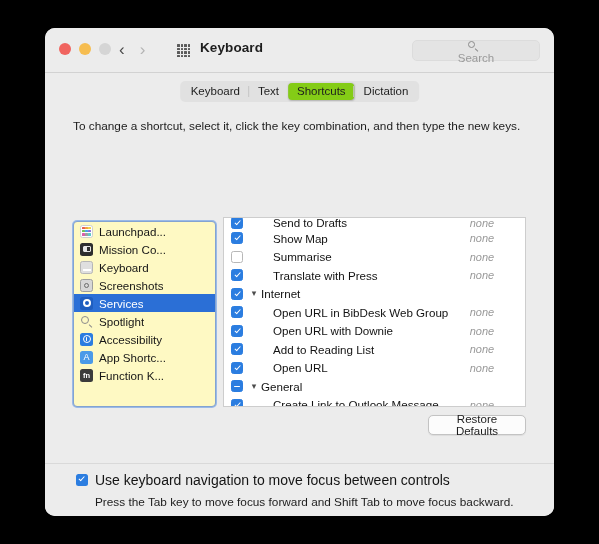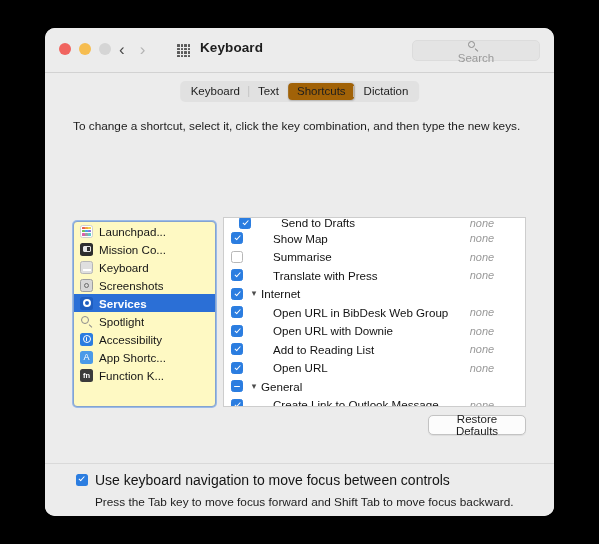--- a/index.html
+++ b/index.html
@@ -161,21 +161,21 @@
     font-size: 11.5px;
     color: #1e1e1e;
     padding: 0 9px;
     height: 17px;
     line-height: 17px;
     border-radius: 4px;
     position: relative;
     white-space: nowrap;
   }
   .tab.sel {
-    background: #a16207;
+    background: #84cc16;
     box-shadow: 0 0.5px 1.5px rgba(0,0,0,0.20);
   }
   .tab .sep {
     position: absolute;
     left: -1px;
     top: 3px;
     width: 1px;
     height: 11px;
     background: #c6c6c6;
   }
@@ -214,21 +214,20 @@
     display: flex;
     align-items: center;
     padding-left: 6px;
     font-size: 11.6px;
     color: #161616;
     box-sizing: border-box;
   }
   .sb-item.sel {
     background: #2b6fd6;
     color: #ffffff;
-    font-weight: bold;
   }
   .sb-icon {
     width: 13px;
     height: 13px;
     margin-right: 6px;
     flex: none;
     position: relative;
     border-radius: 2.5px;
   }
   .sb-label {
@@ -378,21 +377,21 @@
   }
   .row {
     height: 18.5px;
     display: flex;
     align-items: center;
     font-size: 11.6px;
     color: #121212;
     position: relative;
     box-sizing: border-box;
   }
-  .row.first { height: 11px; align-items: flex-end; margin-left: 8px; }
+  .row.first { height: 11px; align-items: flex-end; }
 
   .cb {
     width: 12px;
     height: 12px;
     flex: none;
     margin-left: 7px;
     border-radius: 2.5px;
     box-sizing: border-box;
     position: relative;
   }

